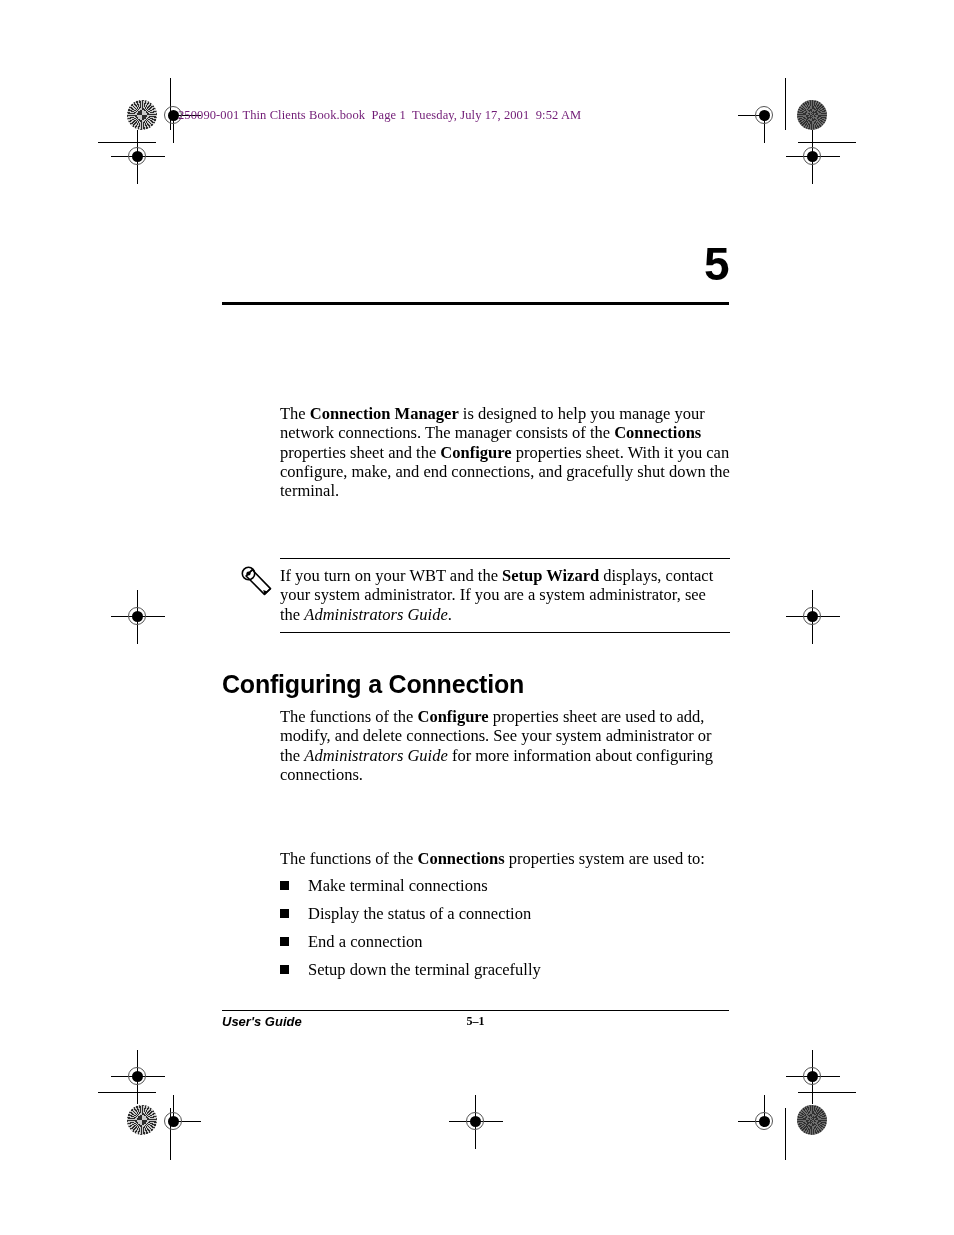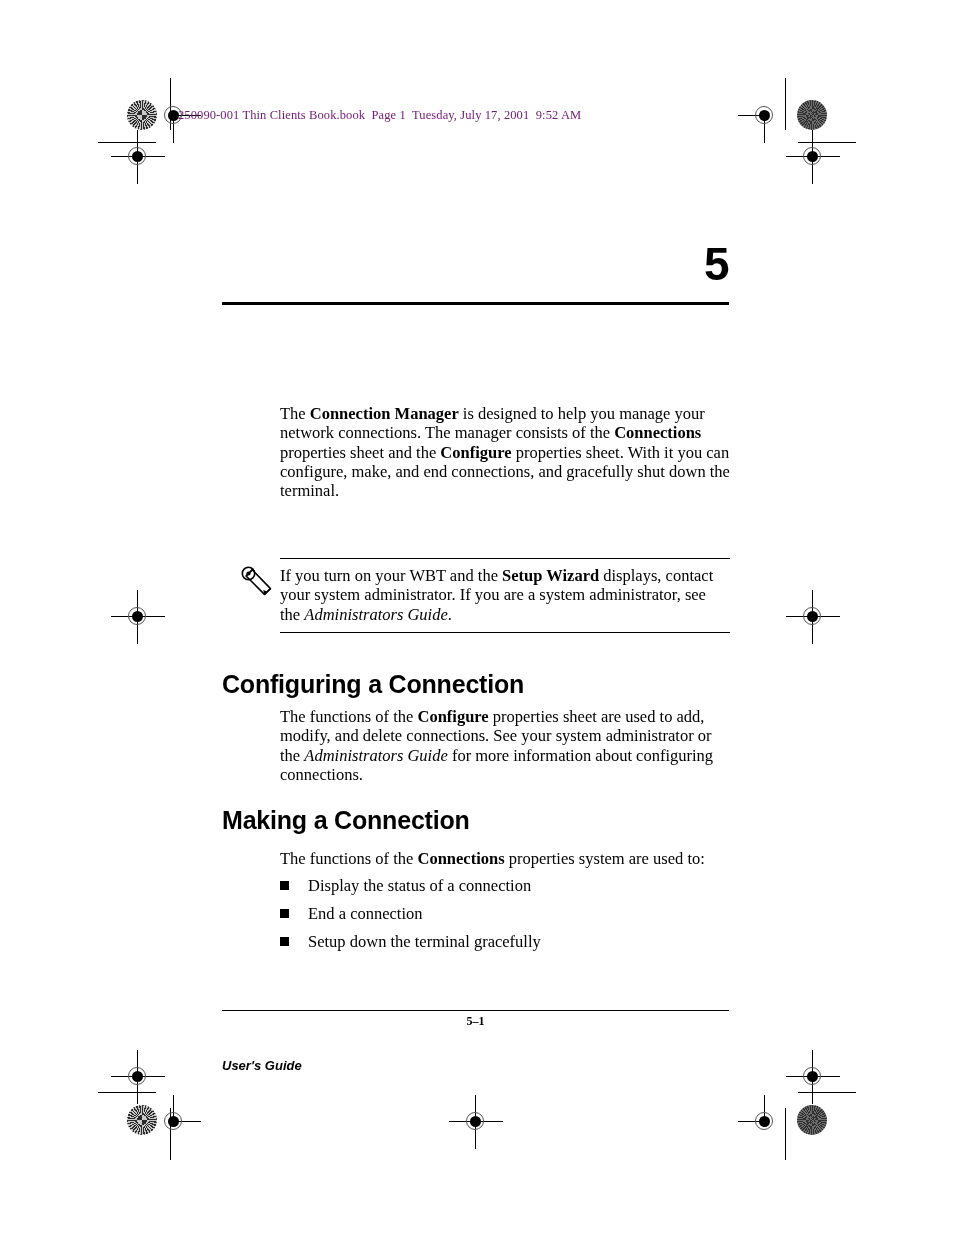--- a/index.html
+++ b/index.html
@@ -227,21 +227,20 @@
   }
   .footer-left {
     position: absolute;
     left: 222px;
     top: 1013px;
     font-family: "Liberation Sans", "DejaVu Sans", sans-serif;
     font-style: italic;
     font-weight: bold;
     font-size: 13px;
     line-height: 18px;
-    margin-top: 44px;
   }
   .footer-right {
     position: absolute;
     left: 222px;
     top: 1012px;
     width: 507px;
     text-align: center;
     font-family: "Liberation Serif", "DejaVu Serif", serif;
     font-weight: bold;
     font-size: 12px;
@@ -365,26 +364,29 @@
     </div>
     <div class="note-text"><span>If you turn on your WBT and the </span><b>Setup Wizard</b><span> displays, contact your system administrator. If you are a system administrator, see the </span><i>Administrators Guide</i><span>.</span></div>
     <div class="note-rule-bottom"></div>
   </div>
 
   <div class="section-heading heading-configuring">Configuring a Connection</div>
   <div class="body-col para3">
     <p><span>The functions of the </span><b>Configure</b><span> properties sheet are used to add, modify, and delete connections. See your system administrator or the </span><i>Administrators Guide</i><span> for more information about configuring connections.</span></p>
   </div>
 
-  <div class="section-heading heading-making">Making a Connection</div>
   <div class="body-col para4">
     <p><span>The functions of the </span><b>Connections</b><span> properties system are used to:</span></p>
   </div>
 
   <div class="bullets">
+    <div class="bullet-item">
+      <span class="bullet-marker"></span>
+      <span class="bullet-label">Make terminal connections</span>
+    </div>
     <div class="bullet-item">
       <span class="bullet-marker"></span>
       <span class="bullet-label">Display the status of a connection</span>
     </div>
     <div class="bullet-item">
       <span class="bullet-marker"></span>
       <span class="bullet-label">End a connection</span>
     </div>
     <div class="bullet-item">
       <span class="bullet-marker"></span>

